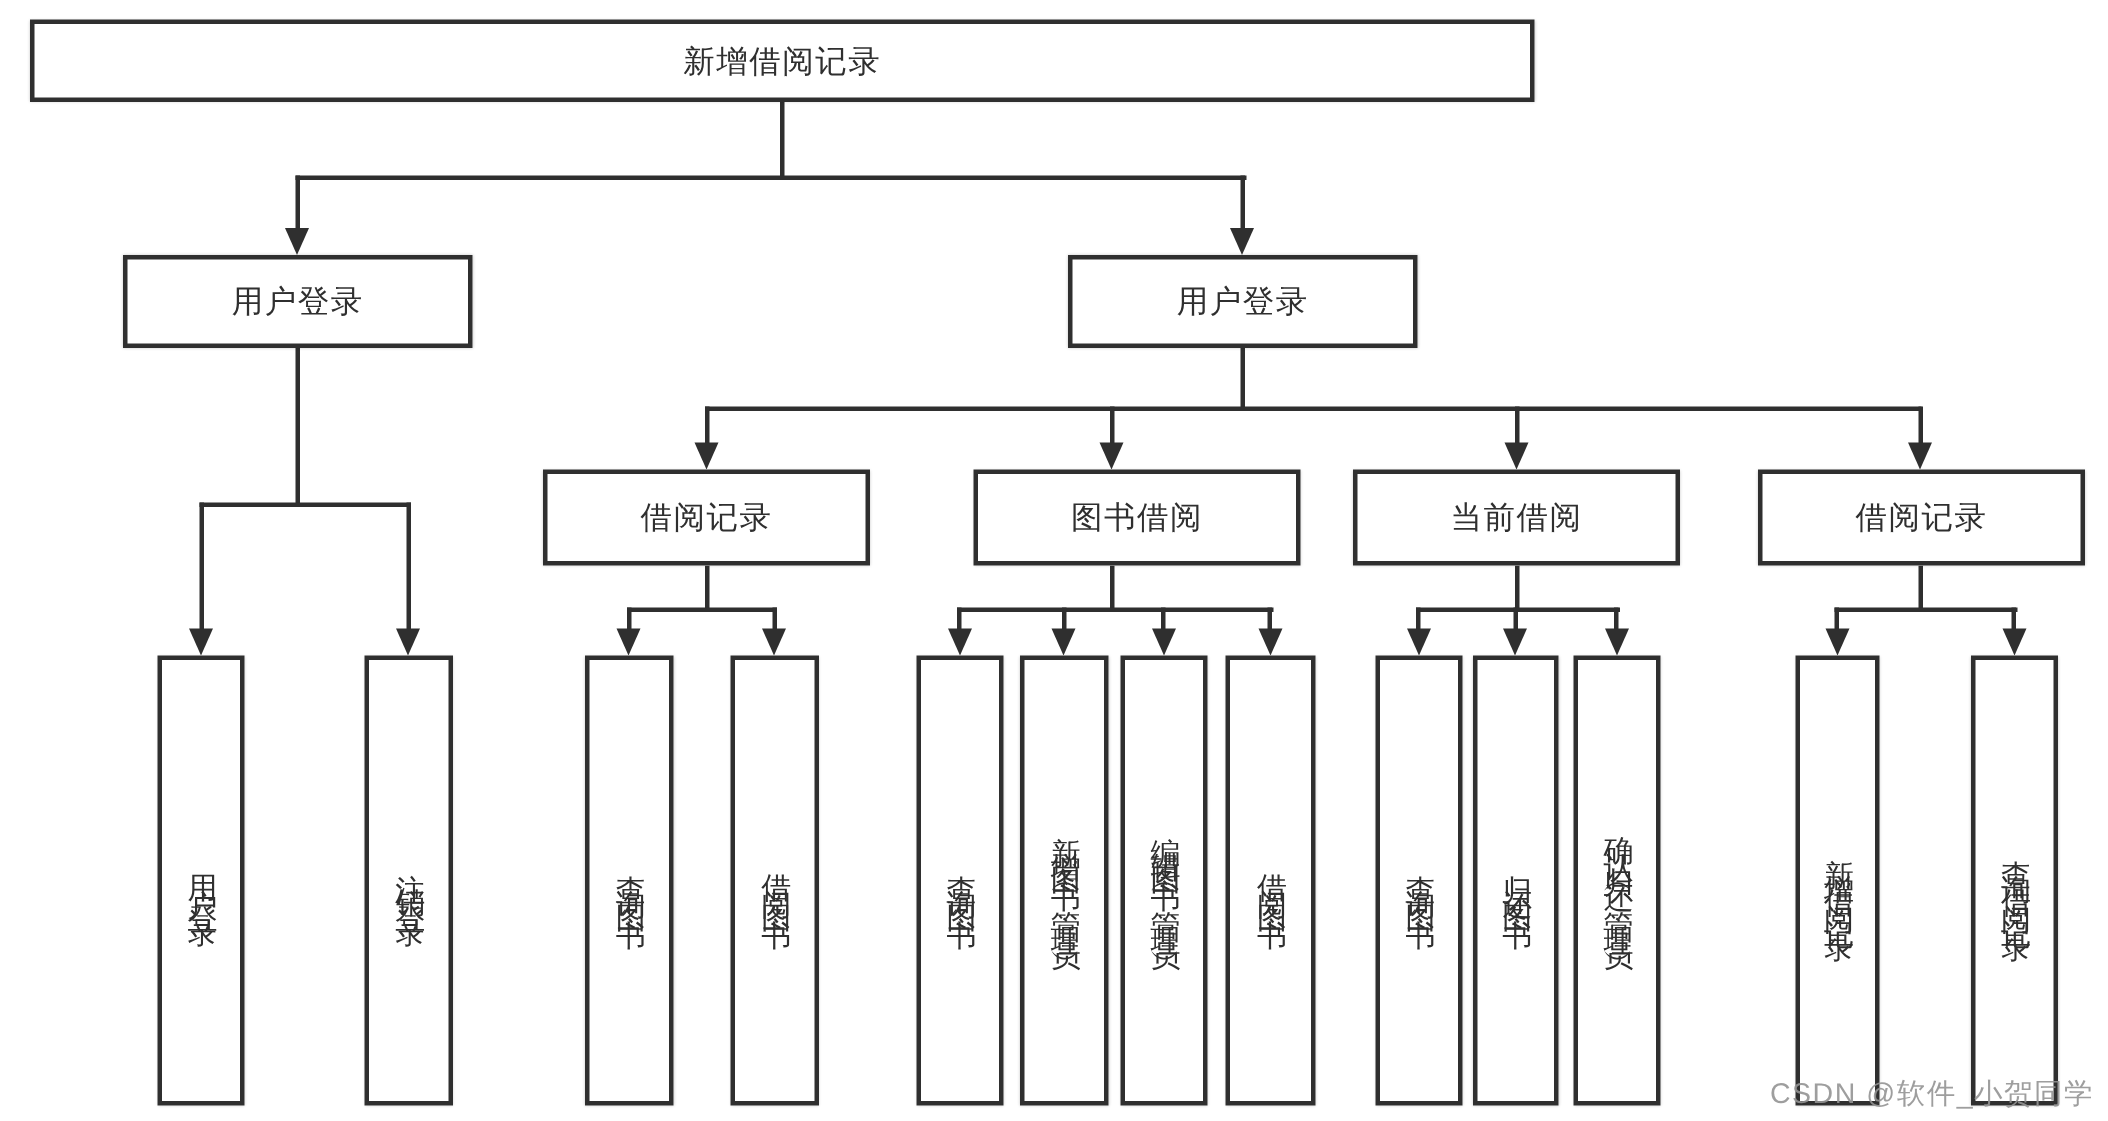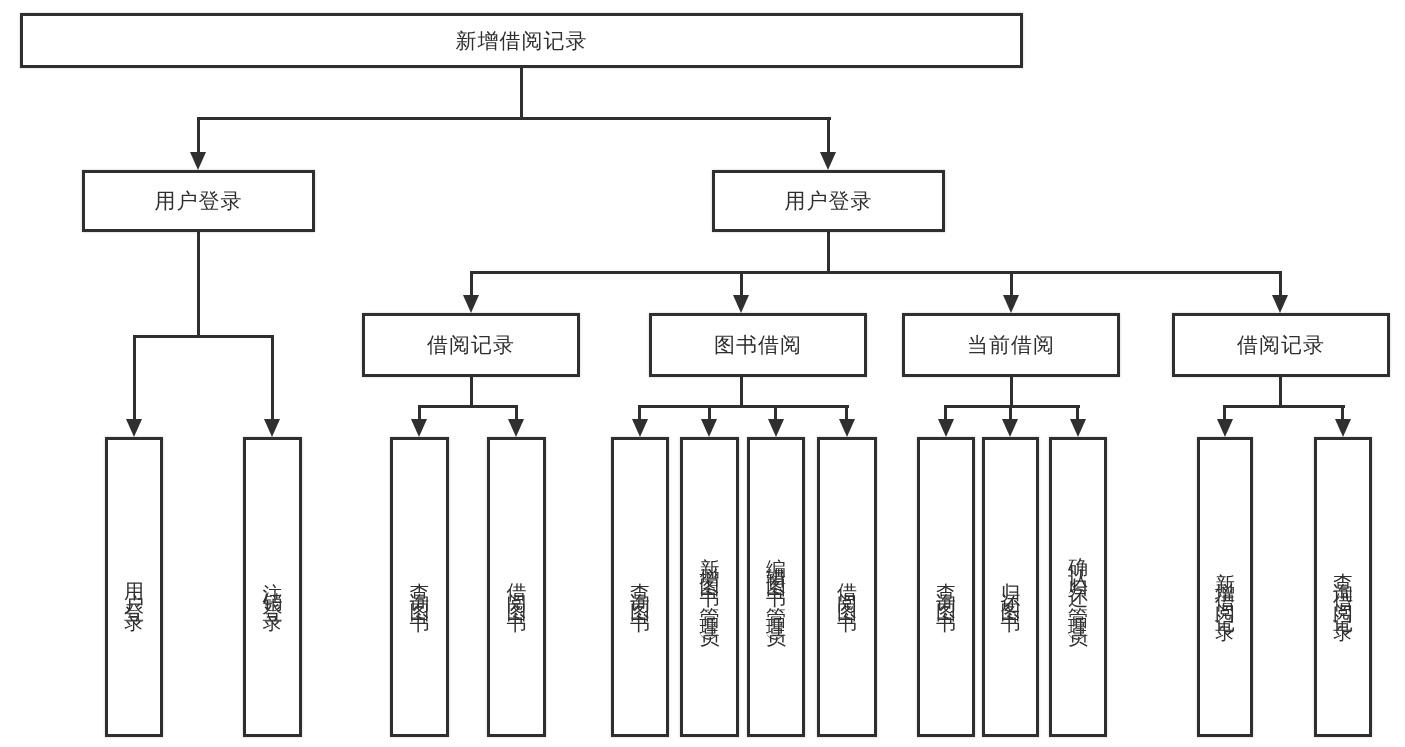--- a/index.html
+++ b/index.html
@@ -153,14 +153,15 @@
   </div>
 
   <div class="box leaf" style="left:1197px;top:437px;width:56px;height:300px;">
     <span class="vtext">新增借阅记录</span>
   </div>
 
   <div class="box leaf" style="left:1314px;top:437px;width:58px;height:300px;">
     <span class="vtext">查询借阅记录</span>
   </div>
 
+  <div class="watermark">CSDN @软件_小贺同学</div>
 
 </div>
 
 </body></html>

